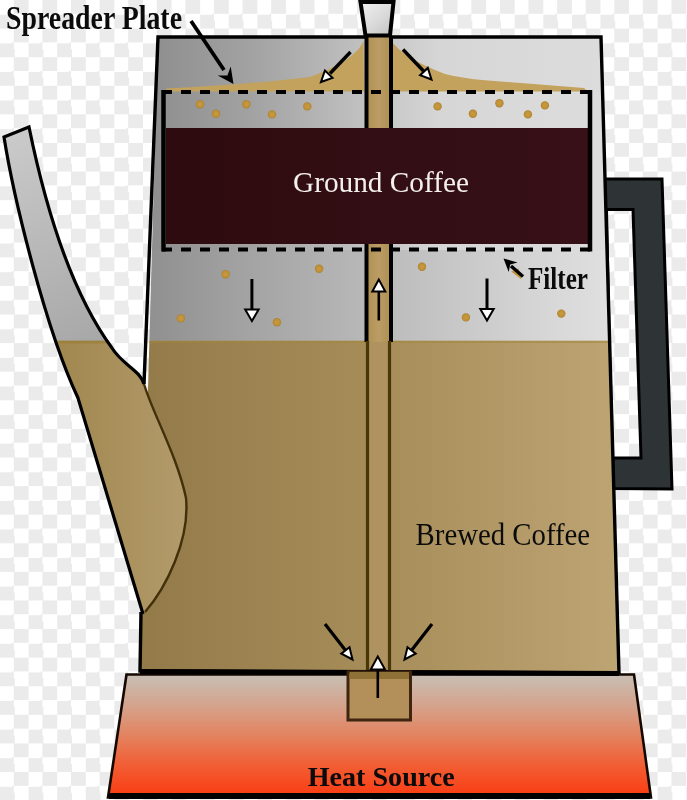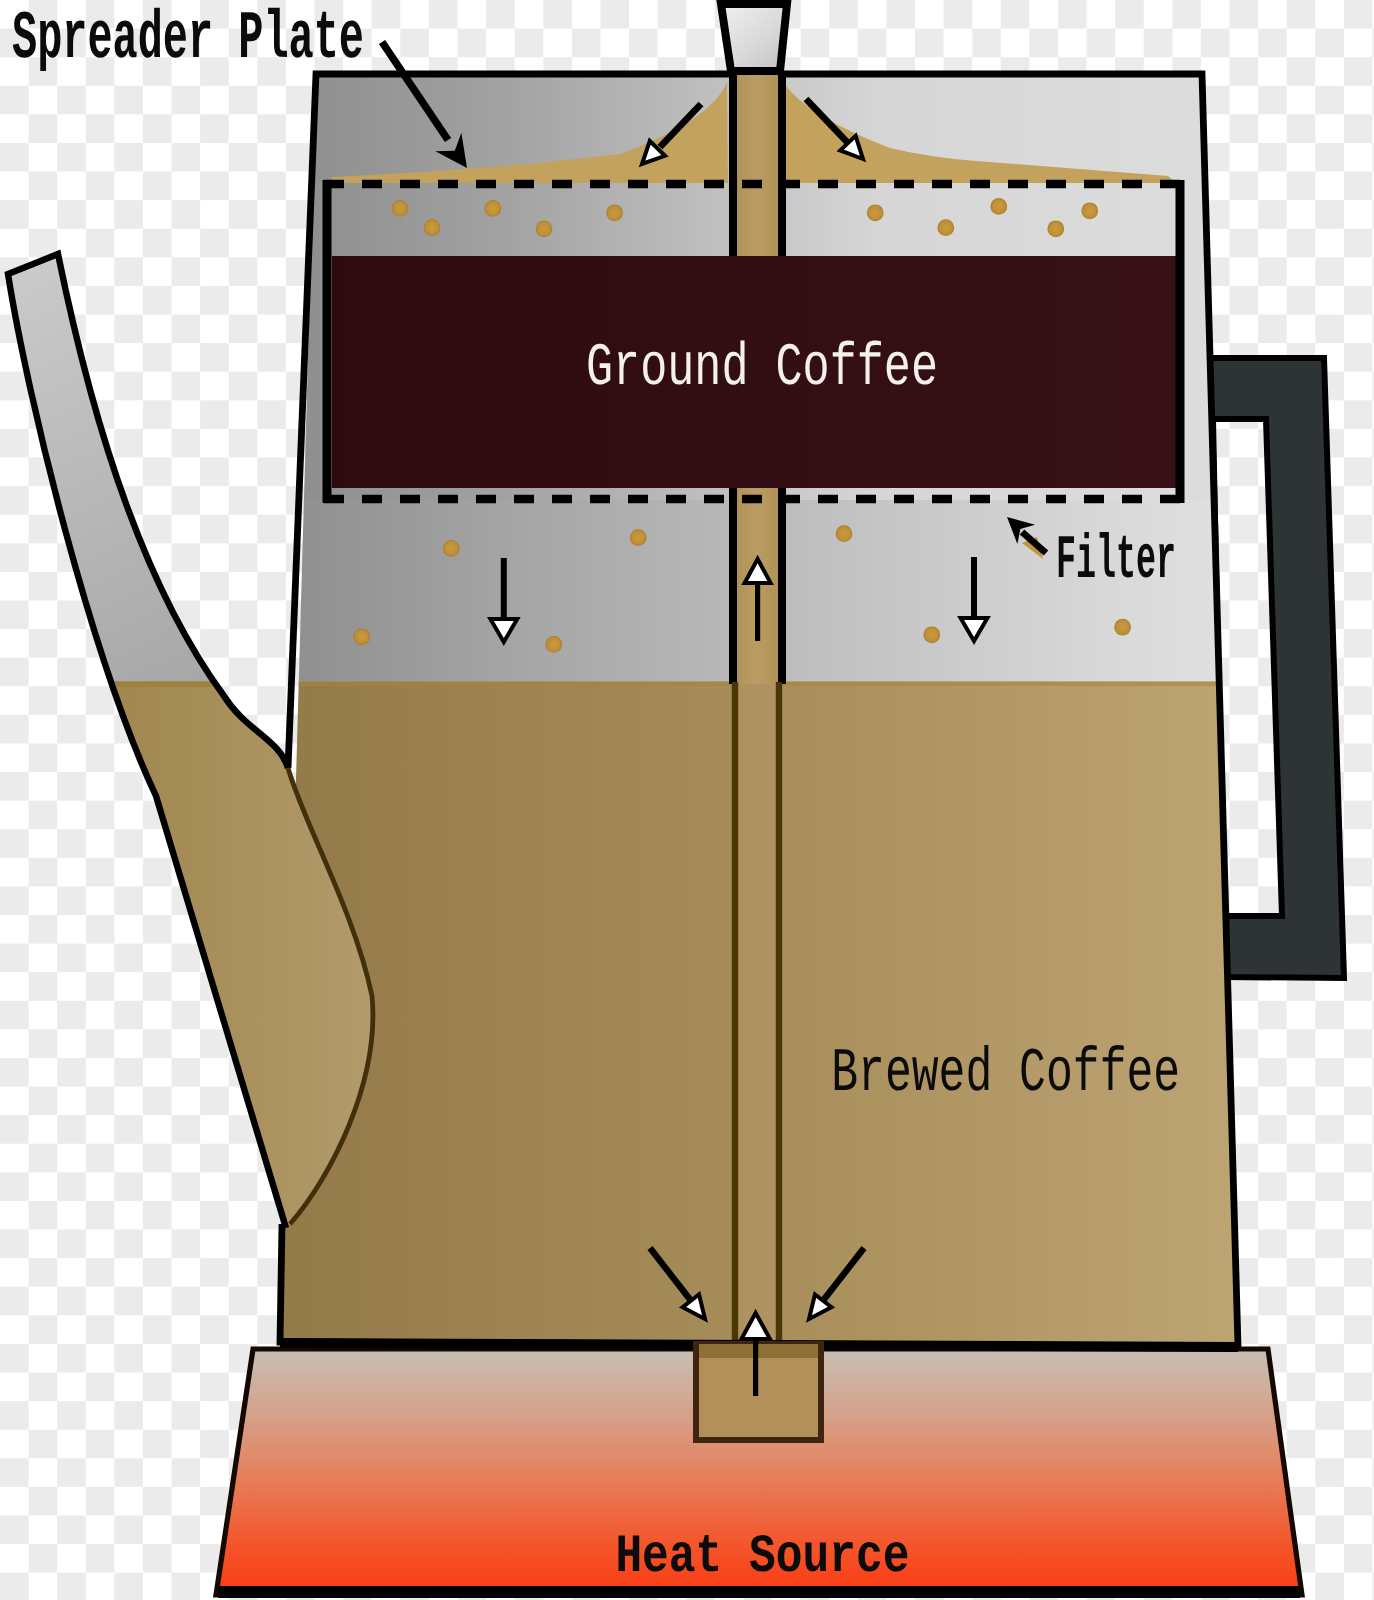--- a/index.html
+++ b/index.html
@@ -1,19 +1,19 @@
 <!DOCTYPE html>
 <html><head>
 <meta charset="utf-8">
 <style>
   html,body{margin:0;padding:0;}
   #stage{
     position:relative;width:687px;height:800px;overflow:hidden;
     background:conic-gradient(#ebebeb 25%,#ffffff 0 50%,#ebebeb 0 75%,#ffffff 0) 0 0/28.6px 28.6px;
-    font-family:Liberation Mono, monospace;
+    font-family:Liberation Serif, serif;
   }
   svg{position:absolute;left:0;top:0;transform:translateZ(0);}
 </style>
 </head>
 <body>
 <div id="stage">
 <svg width="687" height="800" viewBox="0 0 687 800">
   <defs>
     <linearGradient id="grayBody" gradientUnits="userSpaceOnUse" x1="155" y1="0" x2="615" y2="0">
       <stop offset="0" stop-color="#8f8f8f"></stop>

